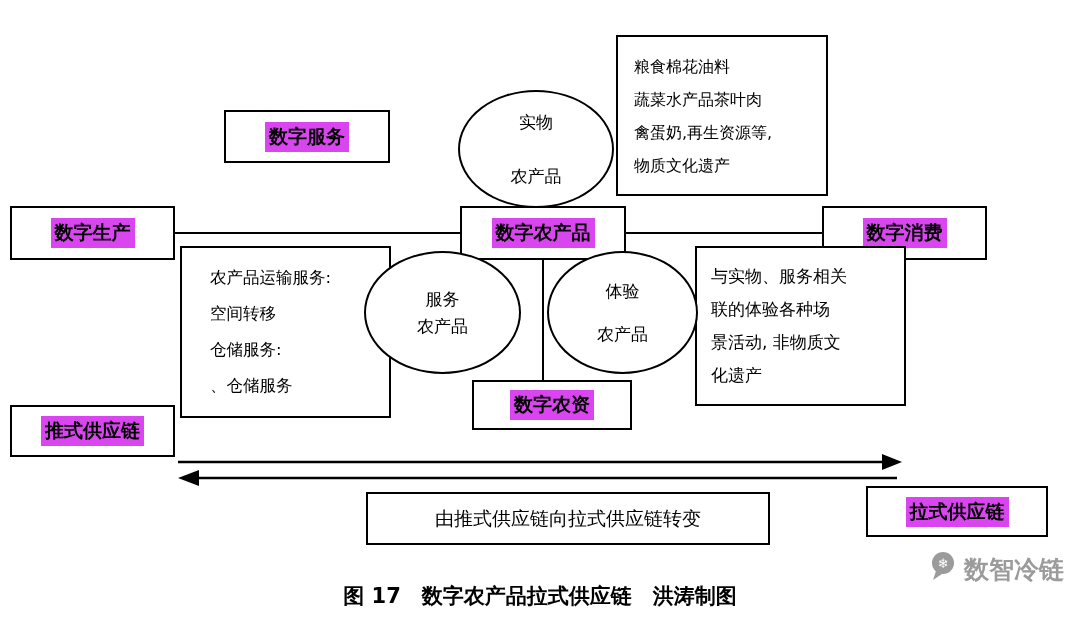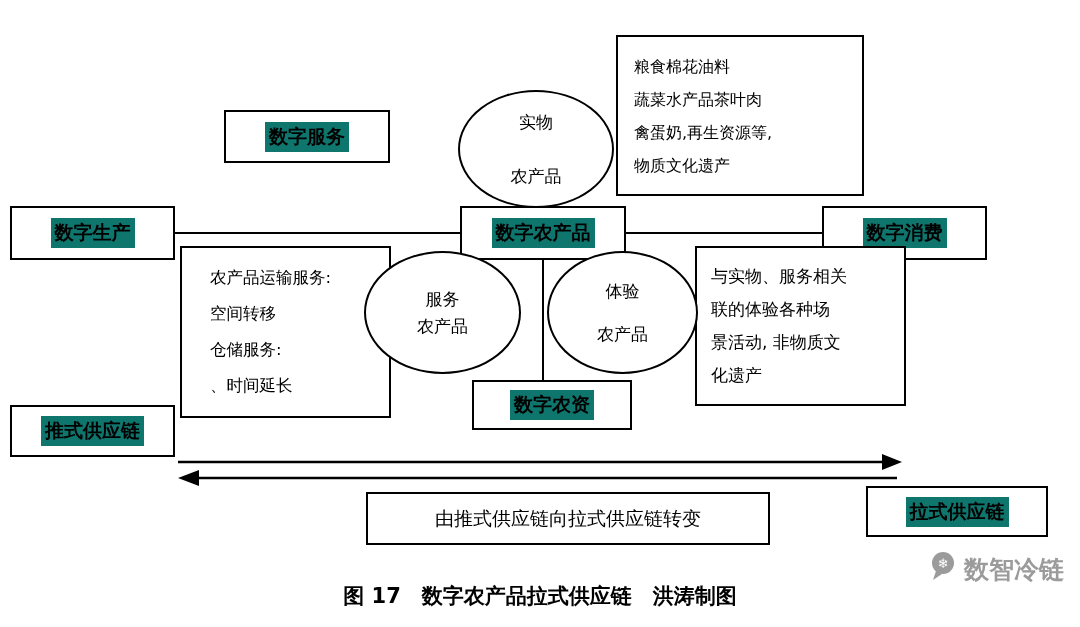--- a/index.html
+++ b/index.html
@@ -4,35 +4,35 @@
 <style>
   * { margin:0; padding:0; box-sizing:border-box; }
   html,body { background:#ffffff; }
   body { font-family:"DejaVu Sans","Liberation Sans",sans-serif; color:#000; }
   .canvas { position:relative; width:1080px; height:627px; background:#fff; overflow:hidden; }
 
   svg.wires { position:absolute; left:0; top:0; z-index:0; pointer-events:none; }
 
   .box { position:absolute; background:#fff; border:2px solid #000; display:flex;
          align-items:center; justify-content:center; z-index:2; }
-  .hl { background:#0f766e; font-weight:bold; font-size:19px; padding:2px 4px; white-space:nowrap; }
+  .hl { background:#d946ef; font-weight:bold; font-size:19px; padding:2px 4px; white-space:nowrap; }
 
   .ellipse { position:absolute; background:#fff; border:2px solid #000; border-radius:50%;
              display:flex; flex-direction:column; align-items:center; justify-content:center;
              text-align:center; }
   .ellipse .eline { font-size:17px; line-height:1.55; }
 
   .textbox { position:absolute; background:#fff; border:2px solid #000; z-index:2;
              display:flex; flex-direction:column; justify-content:center; }
   .textbox .line { white-space:nowrap; }
 
   
   .b-digital-service      { left:224px; top:110px; width:166px; height:53px; }
   .e-physical             { left:458px; top:90px;  width:156px; height:118px; z-index:1;gap:28px; }
-  .t-categories           { left:616px; top:35px;  width:248px; height:161px; padding:12px 16px; }
+  .t-categories           { left:616px; top:35px;  width:212px; height:161px; padding:12px 16px; }
   .t-categories .line     { font-size:16px; line-height:33px; }
   .b-digital-production   { left:10px;  top:206px; width:165px; height:54px;text-align:center; }
   .b-digital-agri-product { left:460px; top:206px; width:166px; height:54px; }
   .b-digital-consumption  { left:822px; top:206px; width:165px; height:54px; }
   .t-logistics            { left:180px; top:246px; width:211px; height:172px; padding:10px 28px; }
   .t-logistics .line      { font-size:16.5px; line-height:36px; }
   .e-service              { left:364px; top:251px; width:157px; height:123px; z-index:3; }
   .e-experience           { left:547px; top:251px; width:151px; height:123px; z-index:3;gap:16px; }
   .t-experience           { left:695px; top:246px; width:211px; height:160px; padding:3px 14px; }
   .t-experience .line     { font-size:17px; line-height:33px; }
@@ -91,21 +91,21 @@
   </div>
 
   <div class="box b-digital-consumption">
     <span class="hl">数字消费</span>
   </div>
 
   <div class="textbox t-logistics">
     <div class="line">农产品运输服务:</div>
     <div class="line">空间转移</div>
     <div class="line">仓储服务:</div>
-    <div class="line">、时间延长</div>
+    <div class="line">、仓储服务</div>
   </div>
 
   <div class="ellipse e-service">
     <div class="eline">服务</div>
     <div class="eline">农产品</div>
   </div>
 
   <div class="ellipse e-experience">
     <div class="eline">体验</div>
     <div class="eline">农产品</div>

